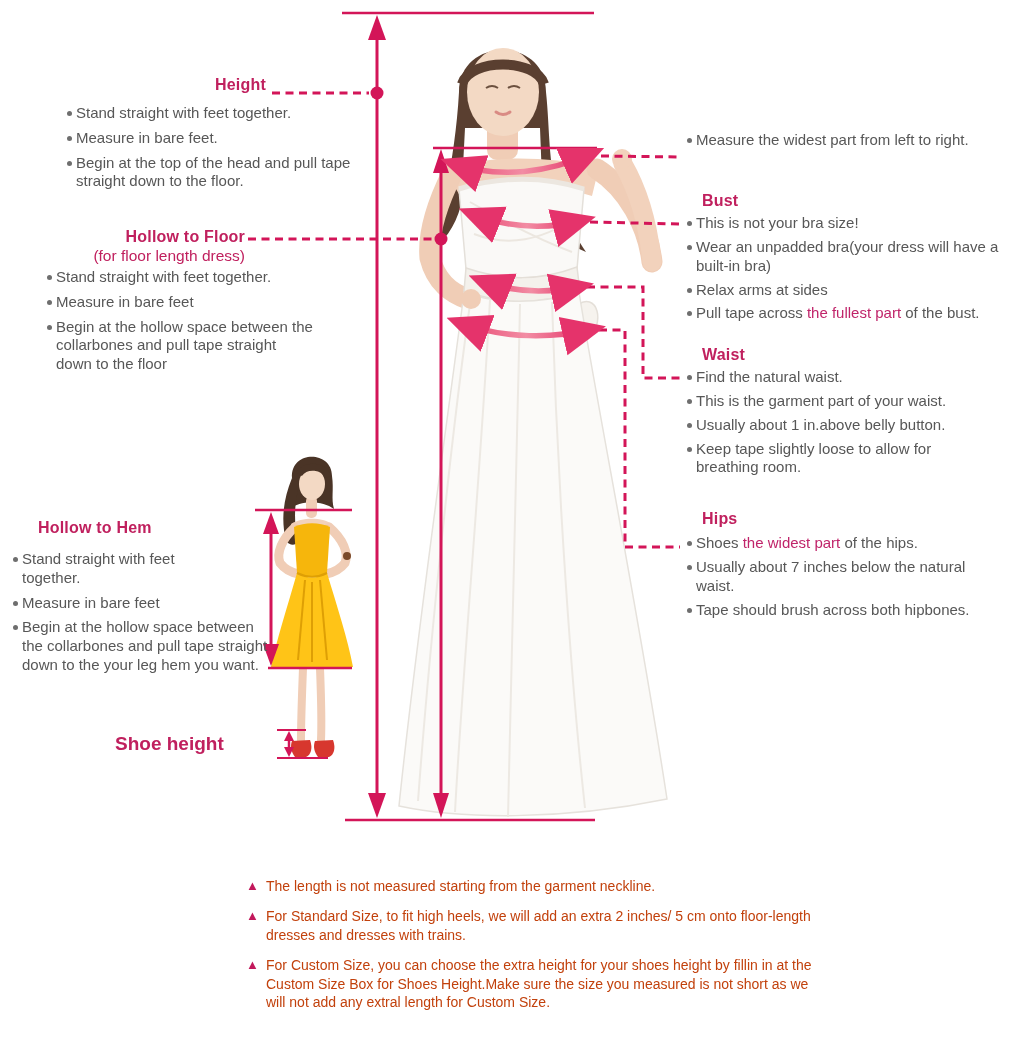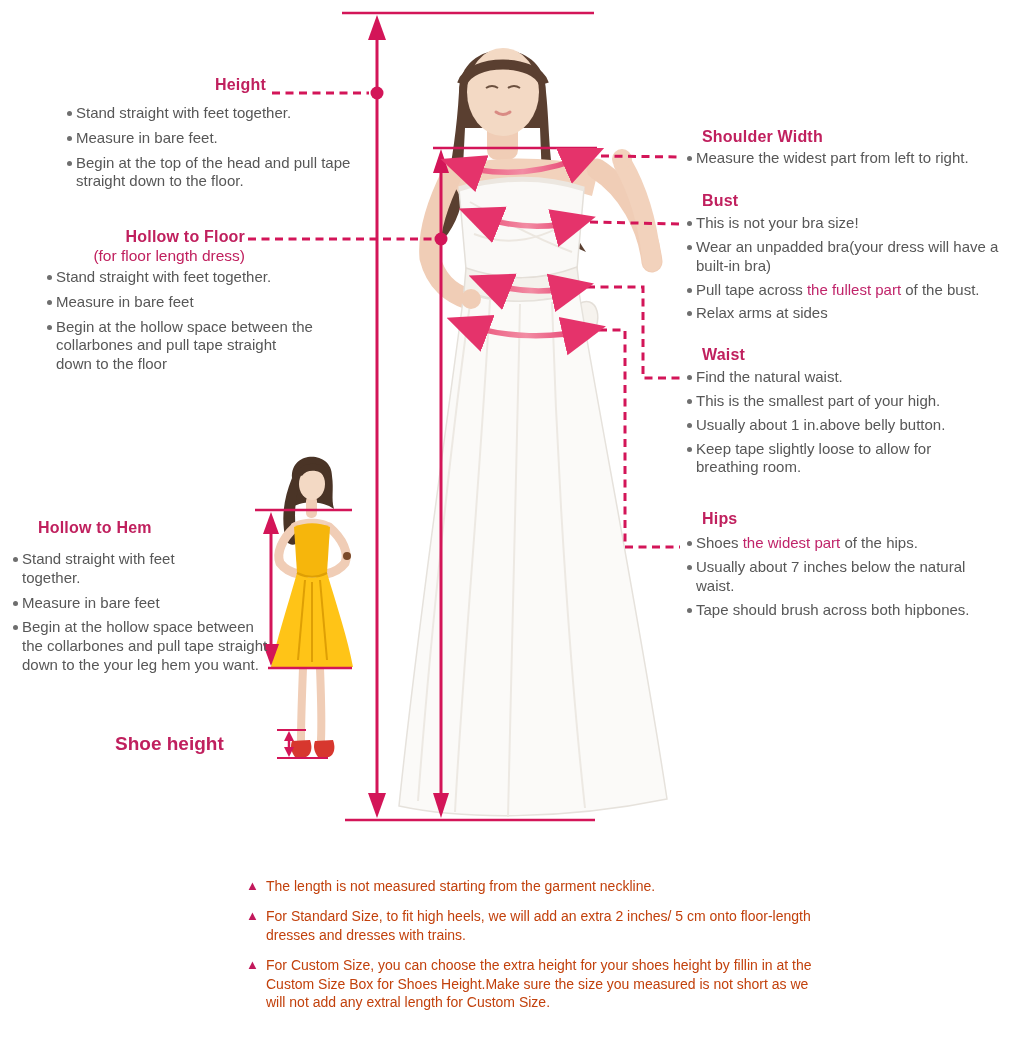--- a/index.html
+++ b/index.html
@@ -238,21 +238,20 @@
         <span class="dotc">
           <span class="dot"></span>
         </span>
         <span class="txt"><span>Begin at the hollow space between the collarbones and pull tape straight down to the your leg hem  you want.</span><span class="em"></span><span></span></span>
       </li>
   </ul>
 
   <div class="shoe-label" style="left:115px;top:733px;">Shoe height</div>
 
   <section class="sec rsec" style="left:682px;top:128px;width:333px;">
-    <h2 class="ttl" style="padding-left:20px;">Shoulder Width</h2>
     <ul class="blist" style="margin-top:3px;">
       <li>
           <span class="dotc">
             <span class="dot"></span>
           </span>
           <span class="txt"><span>Measure the widest part from left to right.</span><span class="em"></span><span></span></span>
         </li>
     </ul>
   </section>
 
@@ -268,45 +267,45 @@
       <li>
           <span class="dotc">
             <span class="dot"></span>
           </span>
           <span class="txt"><span>Wear an unpadded bra(your dress will have a built-in bra)</span><span class="em"></span><span></span></span>
         </li>
       <li>
           <span class="dotc">
             <span class="dot"></span>
           </span>
+          <span class="txt"><span>Relax arms at sides</span><span class="em"></span><span></span></span>
+        </li>
+      <li>
+          <span class="dotc">
+            <span class="dot"></span>
+          </span>
           <span class="txt"><span>Pull tape across </span><span class="em">the fullest part</span><span> of the bust.</span></span>
-        </li>
-      <li>
-          <span class="dotc">
-            <span class="dot"></span>
-          </span>
-          <span class="txt"><span>Relax arms at sides</span><span class="em"></span><span></span></span>
         </li>
     </ul>
   </section>
 
   <section class="sec rsec" style="left:682px;top:346px;width:333px;">
     <h2 class="ttl" style="padding-left:20px;">Waist</h2>
     <ul class="blist" style="margin-top:4px;">
       <li>
           <span class="dotc">
             <span class="dot"></span>
           </span>
           <span class="txt"><span>Find the natural waist.</span><span class="em"></span><span></span></span>
         </li>
       <li>
           <span class="dotc">
             <span class="dot"></span>
           </span>
-          <span class="txt"><span>This is the smallest part of your high.</span><span class="em"></span><span></span></span>
+          <span class="txt"><span>This is the garment part of your waist.</span><span class="em"></span><span></span></span>
         </li>
       <li>
           <span class="dotc">
             <span class="dot"></span>
           </span>
           <span class="txt"><span>Usually about 1 in.above belly button.</span><span class="em"></span><span></span></span>
         </li>
       <li>
           <span class="dotc">
             <span class="dot"></span>

